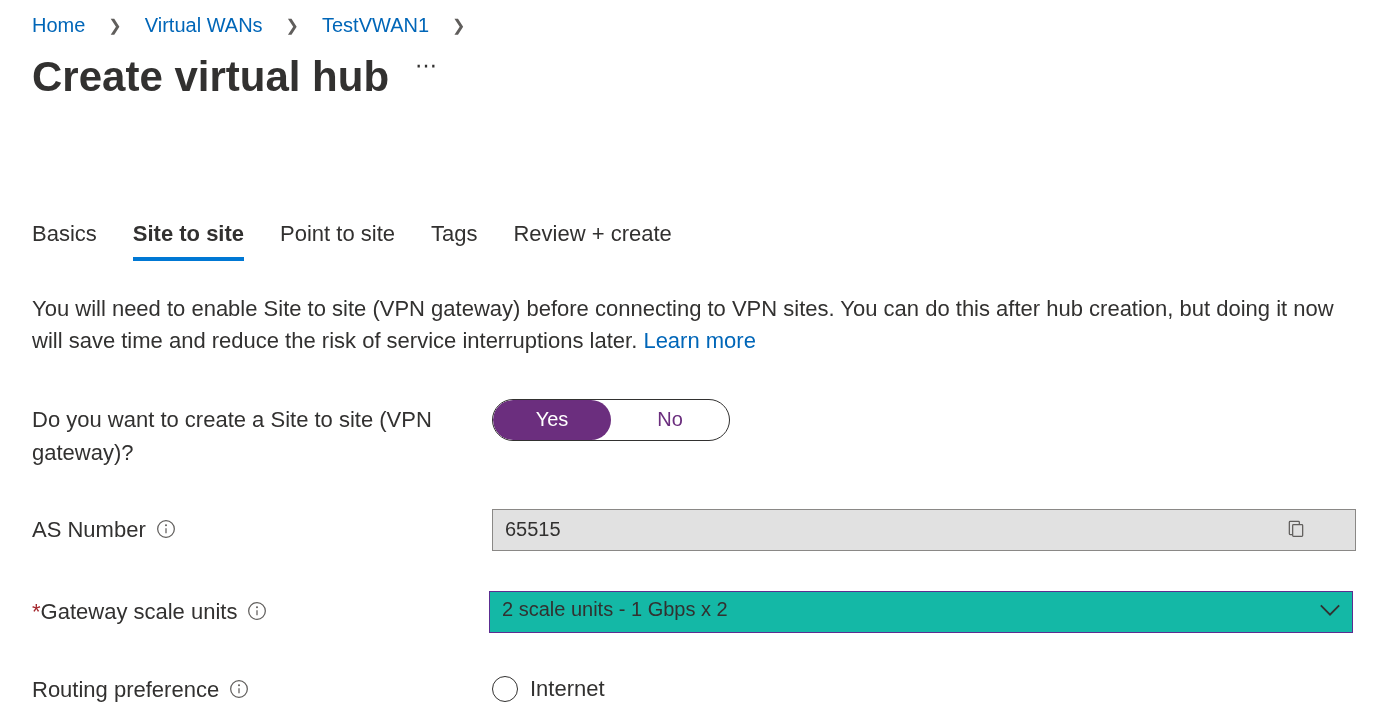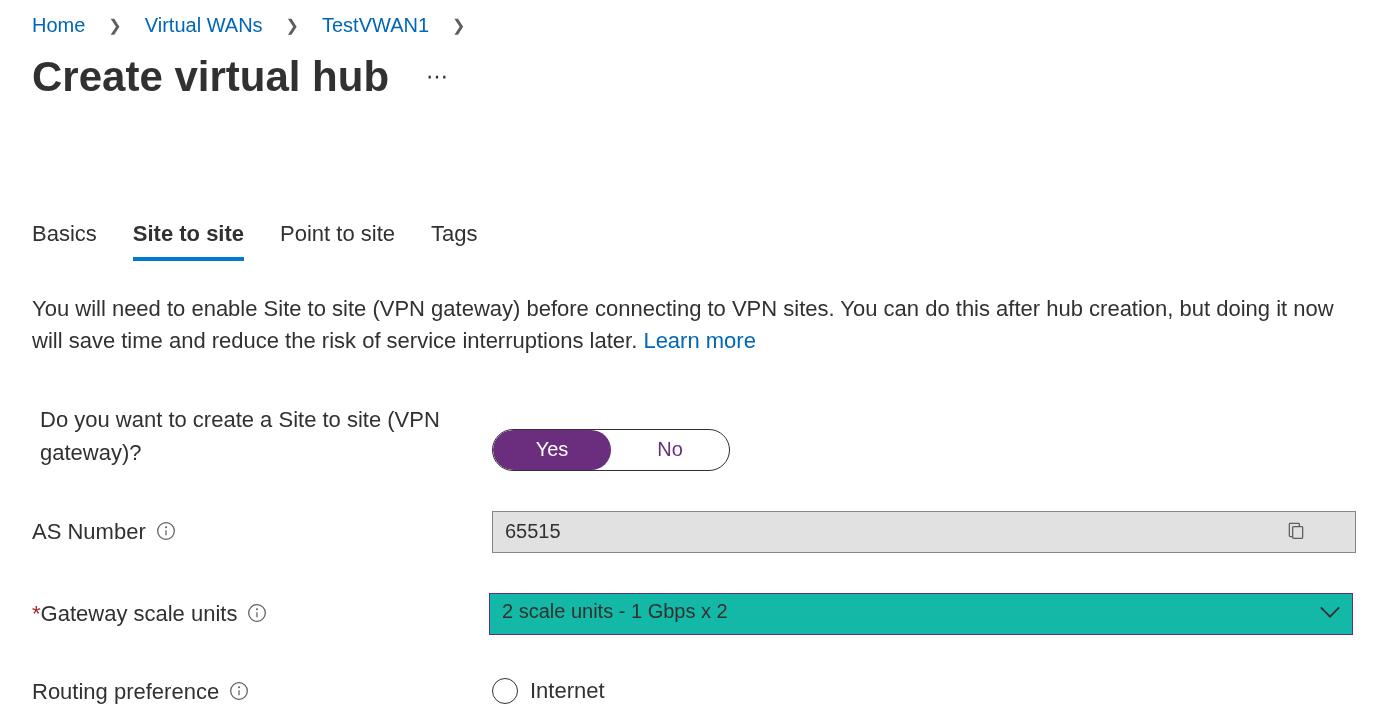--- a/index.html
+++ b/index.html
@@ -26,22 +26,21 @@
       color: #0066b8;
       text-decoration: none;
       cursor: pointer;
     }
     .breadcrumb-separator {
       color: #605e5c;
       font-size: 16px;
     }
     .page-title-row {
       display: flex;
-      align-items: center;
-      gap: 37px;
+      gap: 26px;
       margin-bottom: 120px;
     }
     .page-title {
       font-size: 42px;
       font-weight: 600;
       color: #323130;
     }
     .more-icon {
       font-size: 22px;
       color: #323130;
@@ -87,21 +86,20 @@
       font-size: 22px;
       color: #323130;
       display: flex;
       align-items: center;
       gap: 10px;
       line-height: 1.5;
       padding-top: 4px;
     }
     .form-label-text {
       max-width: 420px;
-      margin-left: 8px;
     }
     .required {
       color: #a4262c;
     }
     .info-icon {
       display: inline-flex;
       align-items: center;
       justify-content: center;
       width: 20px;
       height: 20px;
@@ -112,21 +110,20 @@
       height: 20px;
     }
     .toggle-group {
       display: inline-flex;
       border: 1px solid #323130;
       border-radius: 22px;
       height: 42px;
       width: 238px;
       overflow: hidden;
       position: relative;
-      margin-top: 30px;
     }
     .toggle-option {
       display: flex;
       align-items: center;
       justify-content: center;
       font-size: 20px;
       cursor: pointer;
       flex: 1;
     }
     .toggle-option.selected {
@@ -243,20 +240,21 @@
 <div class="page-title-row">
   <h1 class="page-title">Create virtual hub</h1>
   <span class="more-icon">⋯</span>
 </div>
 
 <div class="tabs">
   <div class="tab">Basics</div>
   <div class="tab active">Site to site</div>
   <div class="tab">Point to site</div>
   <div class="tab">Tags</div>
+  <div class="tab">Review + create</div>
 </div>
 
 <p class="intro-text">
   <span>You will need to enable Site to site (VPN gateway) before connecting to VPN sites. You can do this after hub creation, but doing it now will save time and reduce the risk of service interruptions later.  </span>
   <a class="learn-more">Learn more</a>
 </p>
 
 <div class="form-row">
   <div class="form-label">
     <span class="form-label-text">Do you want to create a Site to site (VPN gateway)?</span>

